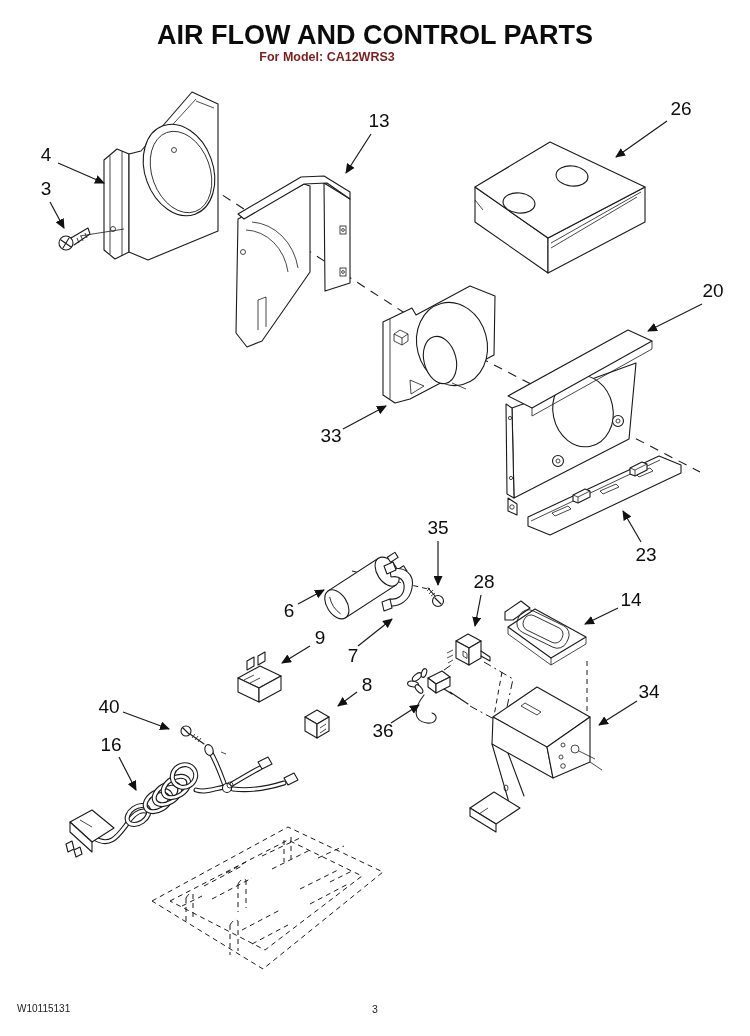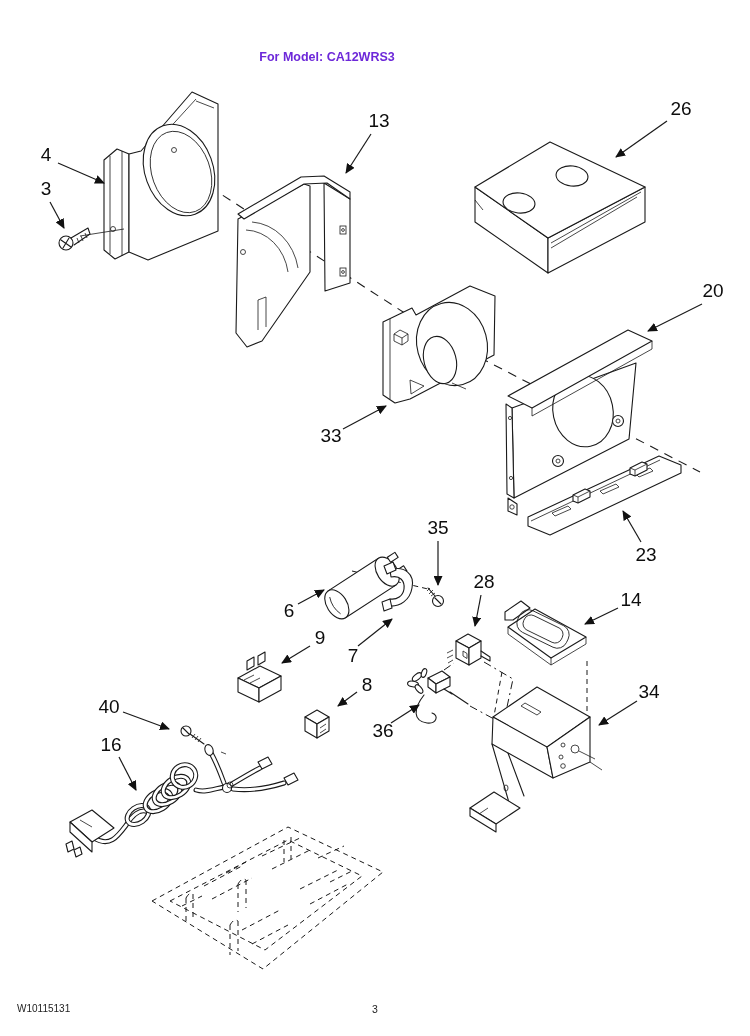--- a/index.html
+++ b/index.html
@@ -6,40 +6,41 @@
   .page{
     position:relative;width:750px;height:1036px;background:#ffffff;
     font-family:"Liberation Sans", sans-serif;color:#111;overflow:hidden;
   }
   .hdr-title{
     position:absolute;top:20px;left:0;width:750px;text-align:center;
     font-size:27px;font-weight:700;letter-spacing:0px;color:#0c0c0c;
   }
   .hdr-sub{
     position:absolute;top:50px;left:0;width:654px;text-align:center;
-    font-size:12.5px;font-weight:700;color:#6d28d9;
+    font-size:12.5px;font-weight:700;color:#7f1d1d;
   }
   .ftr-left{position:absolute;top:1003px;left:17px;font-size:10px;color:#222;}
   .ftr-center{position:absolute;top:1003px;left:0;width:750px;text-align:center;font-size:10.5px;color:#222;}
   svg.diagram{position:absolute;top:0;left:0;}
   .ln{stroke:#1a1a1a;stroke-width:1.1;fill:none;stroke-linecap:round;stroke-linejoin:round;}
   .face{stroke:#1a1a1a;stroke-width:1.1;fill:#ffffff;stroke-linejoin:round;}
   .thin{stroke:#1a1a1a;stroke-width:0.8;fill:none;}
   .dash{stroke:#1a1a1a;stroke-width:1.1;fill:none;stroke-dasharray:9 7;}
   .dashsm{stroke:#1a1a1a;stroke-width:1;fill:none;stroke-dasharray:5 4;}
   .dashdot{stroke:#1a1a1a;stroke-width:1;fill:none;stroke-dasharray:8 4 2 4;}
   .cord-out{stroke:#1a1a1a;stroke-width:5;fill:none;stroke-linecap:round;}
   .cord-in{stroke:#ffffff;stroke-width:2.8;fill:none;stroke-linecap:round;}
   .callout-text{font-family:"Liberation Sans",sans-serif;font-size:19px;fill:#0d0d0d;}
 </style>
 </head>
 <body>
 
 <div class="page">
 
+  <div class="hdr-title">AIR FLOW AND CONTROL PARTS</div>
   <div class="hdr-sub">For Model: CA12WRS3</div>
 
   <svg class="diagram" width="750" height="1036" viewBox="0 0 750 1036">
     <defs>
       <marker id="arrow" markerWidth="11" markerHeight="9" refX="9" refY="4.5" orient="auto" markerUnits="userSpaceOnUse">
         <path d="M0,0 L10,4.5 L0,9 Z" fill="#111"></path>
       </marker>
     </defs>
 
     <g>

